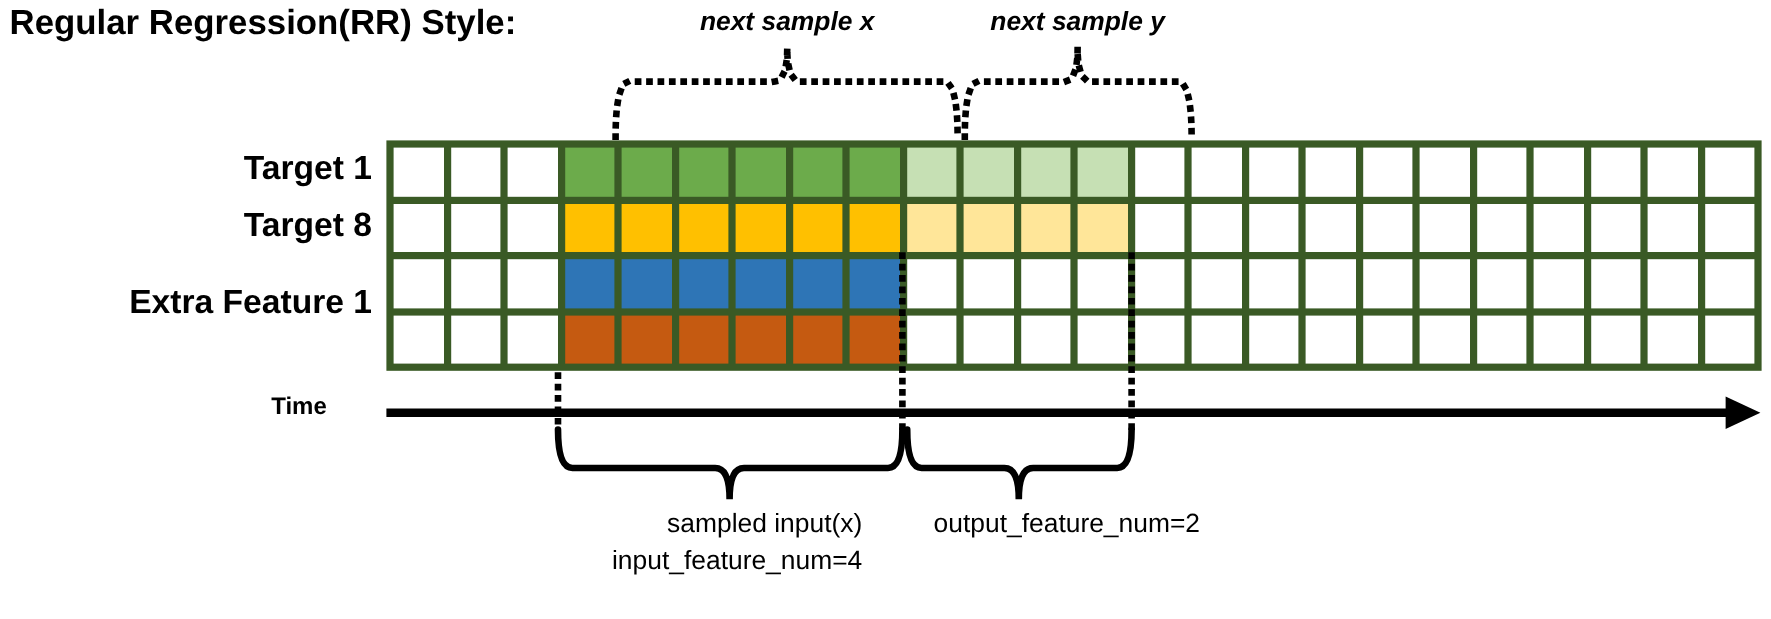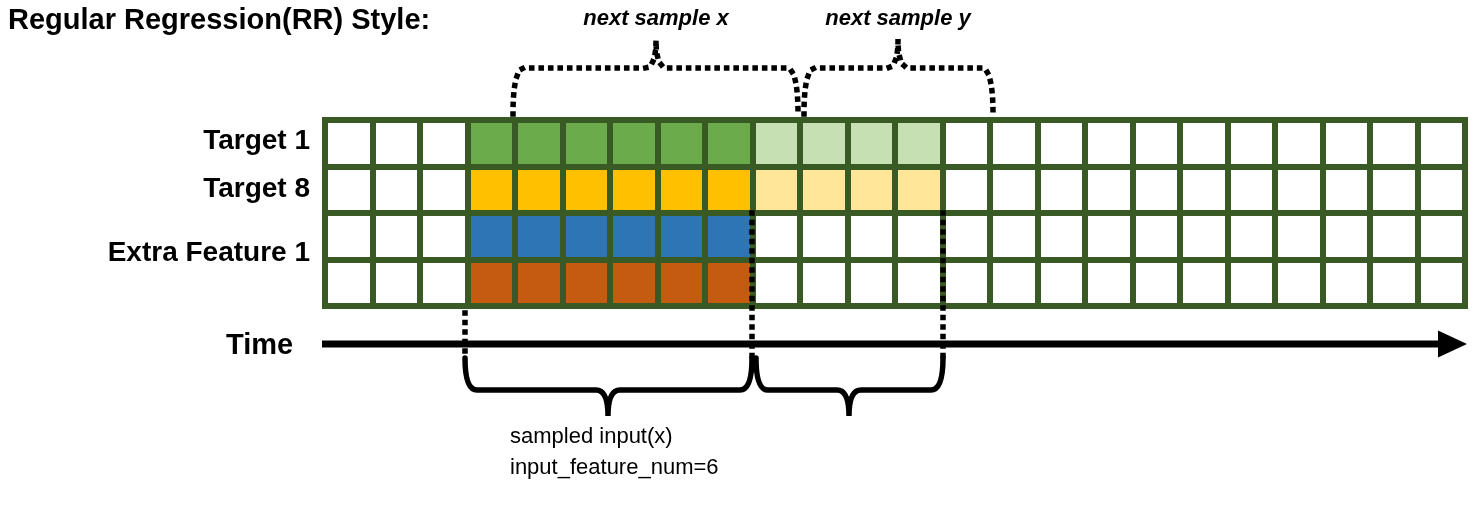--- a/index.html
+++ b/index.html
@@ -20,25 +20,26 @@
     display:grid; grid-template-columns:repeat(24,1fr); grid-auto-rows:1fr;
     gap:6px; padding:6px; box-sizing:border-box;
   }
   .cell { background:#ffffff; }
   .brace-label {
     position:absolute; top:5px; width:300px; text-align:center;
     font-size:22px; font-style:italic; font-weight:bold; white-space:nowrap;
   }
   .time-label {
     position:absolute; left:226px; top:328px;
-    font-size:29px; font-weight:bold;
+    font-size:20px; font-weight:bold;
   }
   .note {
     position:absolute; top:420px; font-size:22px; line-height:31px;
     white-space:nowrap;
+    text-align:right;
   }
   .overlay { position:absolute; left:0; top:0; pointer-events:none; }
 </style>
 </head>
 <body>
 
 <div class="canvas">
 
   <div class="title">Regular Regression(RR) Style:</div>
 
@@ -145,23 +146,24 @@
       <div class="cell" style="background: rgb(255, 255, 255);"></div>
       <div class="cell" style="background: rgb(255, 255, 255);"></div>
       <div class="cell" style="background: rgb(255, 255, 255);"></div>
       <div class="cell" style="background: rgb(255, 255, 255);"></div>
     </div>
 
   <div class="time-label">Time</div>
 
   <div class="note" style="left:510px;">
     <div>sampled input(x)</div>
-    <div>input_feature_num=6</div>
+    <div>input_feature_num=4</div>
   </div>
   <div class="note" style="left:778px;">
+    <div>output_feature_num=2</div>
   </div>
 
   <svg class="overlay" width="1476" height="516" viewBox="0 0 1476 516">
 
     <path d="M 513 114 Q 513 68 525 68 L 644 68 Q 656 68 656 40 Q 656 68 668 68 L 786 68 Q 798 68 798 114" fill="none" stroke="#000000" stroke-width="5.5" stroke-dasharray="0.1 9.4" stroke-linecap="square"></path>
 
     <path d="M 804 114 Q 804 68 816 68 L 886 68 Q 898 68 898 40 Q 898 68 910 68 L 981 68 Q 993 68 993 114" fill="none" stroke="#000000" stroke-width="5.5" stroke-dasharray="0.1 9.4" stroke-linecap="square"></path>
 
     <line x1="465" y1="313" x2="465" y2="356" stroke="#000000" stroke-width="5.5" stroke-dasharray="0.1 9.4" stroke-linecap="square"></line>
     <line x1="752" y1="213" x2="752" y2="356" stroke="#000000" stroke-width="5.5" stroke-dasharray="0.1 9.4" stroke-linecap="square"></line>

